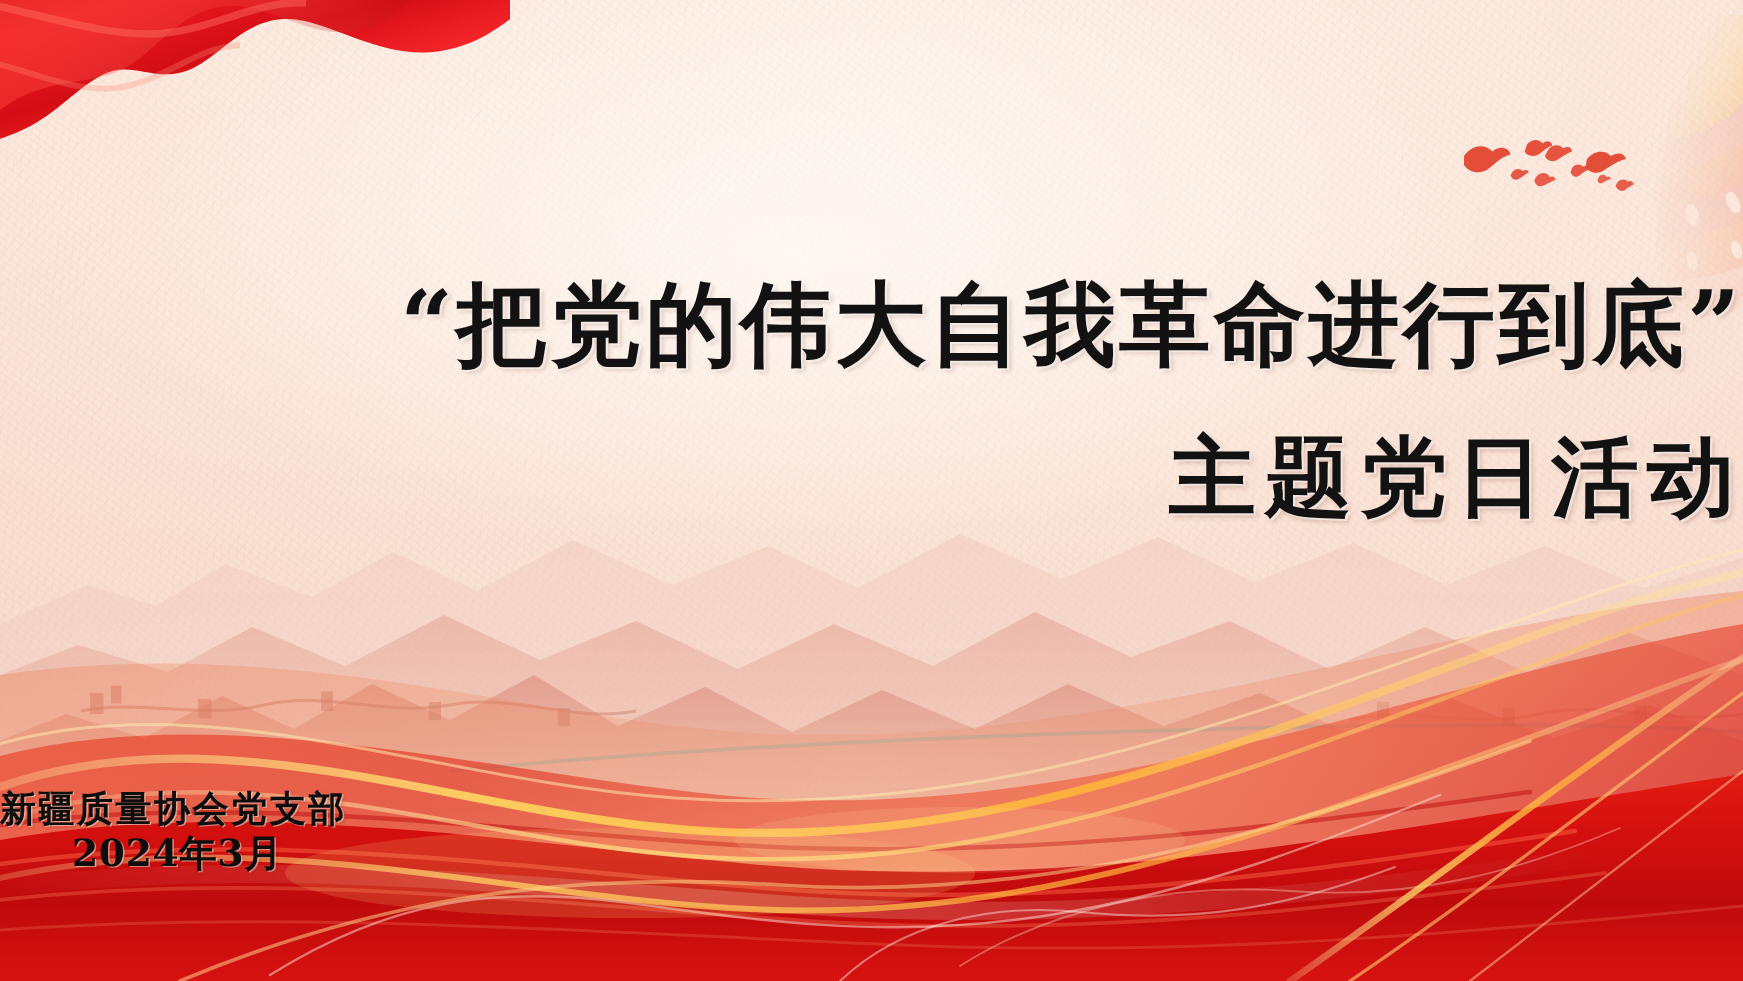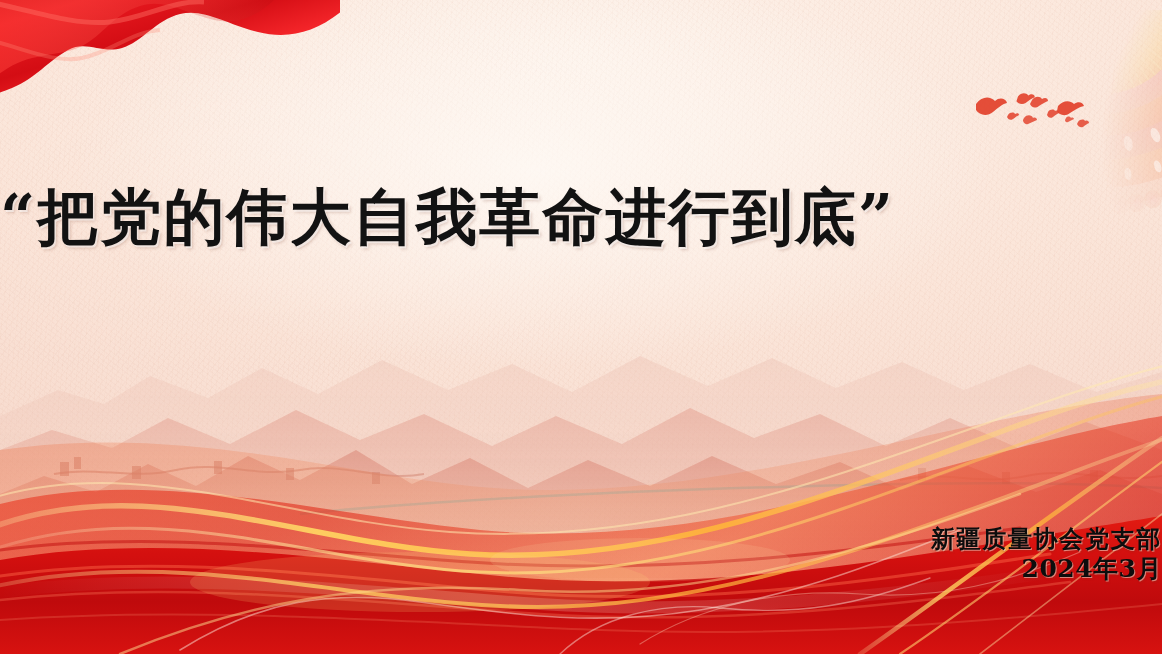--- a/index.html
+++ b/index.html
@@ -63,42 +63,42 @@
   
   .ribbons{
     position:absolute;left:0;right:0;bottom:0;height:300px;
     pointer-events:none;
   }
   .ribbons svg{width:100%;height:100%;display:block;}
 
   
   .title-block{
     position:absolute;left:0;right:0;top:186px;
-    text-align:left;
+    text-align:right;
     z-index:6;
     pointer-events:none;
   }
   .title-line{
     color:#121212;
     font-weight:700;
     font-size:60px;
     line-height:1.0;
     letter-spacing:.035em;
     text-shadow:
       1.5px 1.5px 0 rgba(255,255,255,.55),
       2.5px 2.5px 3px rgba(120,60,40,.22);
     white-space:nowrap;
   }
   .title-line.l1{font-size:61px;}
   .title-line.l2{font-size:58px;margin-top:42px;letter-spacing:.10em;}
 
   
   .footer-block{
     position:absolute;left:0;right:0;top:526px;
-    text-align:right;
+    text-align:left;
     z-index:7;
     pointer-events:none;
   }
   .footer-line{
     color:#0d0d0d;
     font-weight:700;
     font-size:24px;
     line-height:1.12;
     letter-spacing:.07em;
     text-shadow:
@@ -567,20 +567,21 @@
         <path d="M980,300 C1050,246 1110,200 1162,160" stroke="#ffe4a2" stroke-opacity=".45" stroke-width="1.6"></path>
       </g>
 
       <ellipse cx="420" cy="228" rx="230" ry="30" fill="#ffcf74" opacity=".18"></ellipse>
       <ellipse cx="640" cy="206" rx="150" ry="22" fill="#ffe6a8" opacity=".14"></ellipse>
     </svg>
   </div>
 
   <div class="title-block">
     <div class="title-line l1">“把党的伟大自我革命进行到底”</div>
+    <div class="title-line l2">主题党日活动</div>
   </div>
 
   <div class="footer-block">
     <div class="footer-line org">新疆质量协会党支部</div>
     <div class="footer-line date">2024年3月</div>
   </div>
 
 </div>
 
 </body></html>

